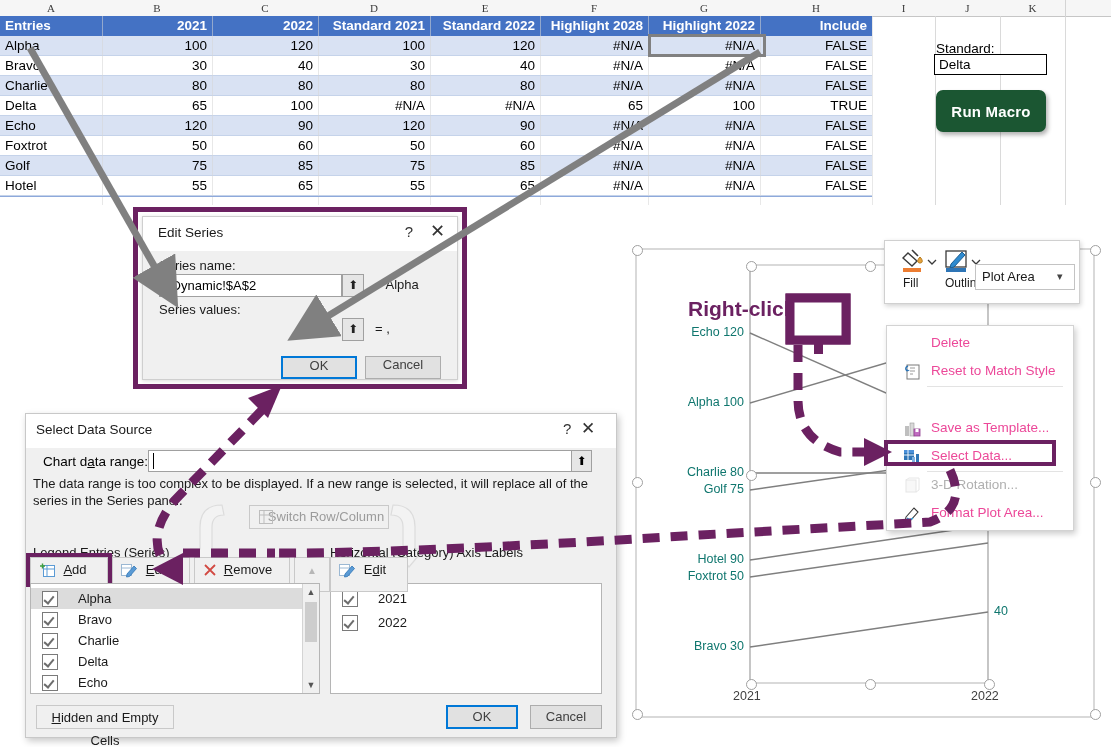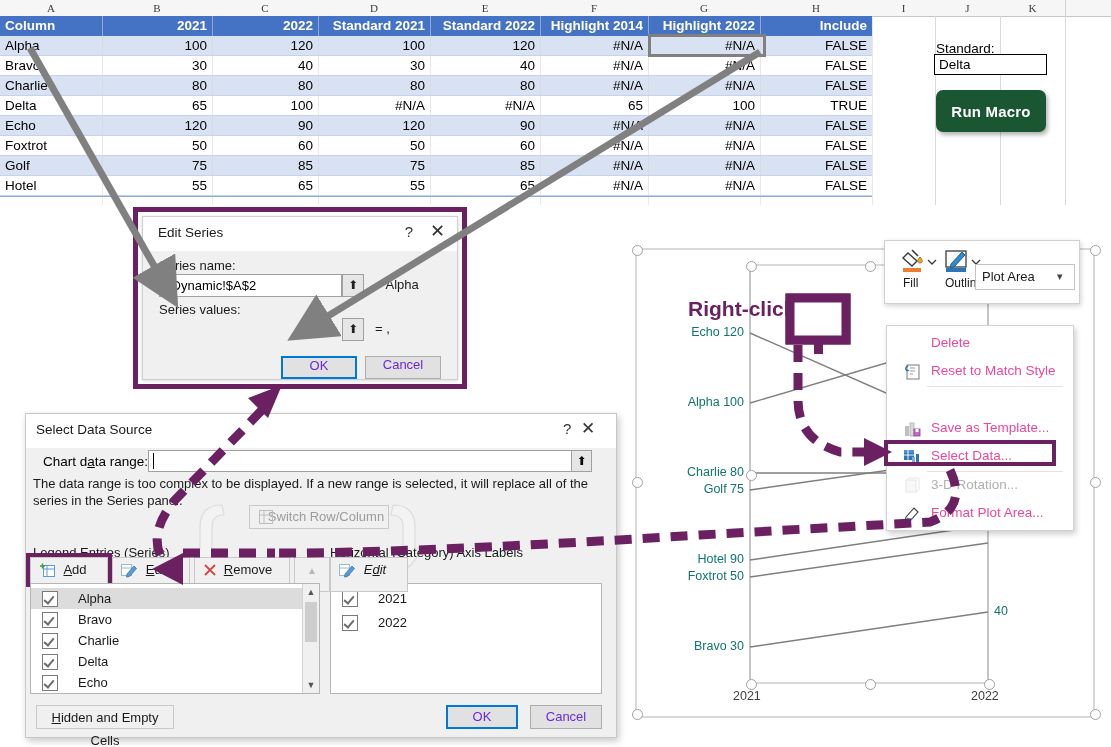--- a/index.html
+++ b/index.html
@@ -54,21 +54,21 @@
   .dlg-help{position:absolute;right:44px;top:6px;font-size:15px;color:#333;cursor:pointer;}
   .dlg-close{position:absolute;right:12px;top:4px;font-size:18px;color:#333;cursor:pointer;
      font-family:"DejaVu Sans",sans-serif;line-height:20px;}
   .fld-label{position:absolute;font-size:13px;color:#1a1a1a;}
   .fld-box{position:absolute;height:23px;background:#fff;border:1px solid #a0a0a0;
      box-sizing:border-box;font-size:13px;line-height:21px;padding-left:4px;color:#000;}
   .rng-btn{position:absolute;width:22px;height:23px;background:#e6e6e6;border:1px solid #a0a0a0;
      box-sizing:border-box;text-align:center;line-height:21px;font-size:12px;color:#222;cursor:pointer;}
   .eq-txt{position:absolute;font-size:13px;color:#1a1a1a;}
   .btn{position:absolute;height:23px;background:#e1e1e1;border:1px solid #adadad;
-     box-sizing:border-box;text-align:center;font-size:13px;color:#6d28d9;cursor:pointer;
+     box-sizing:border-box;text-align:center;font-size:13px;color:#404040;cursor:pointer;
      font-family:"Liberation Sans",sans-serif;}
   .btn.primary{border:2px solid #0078d7;background:#e1e1e1;}
 
   
   #sds{position:absolute;left:25px;top:413px;width:590px;height:323px;
      background:#f0f0f0;border:1px solid #c8c8c8;box-shadow:2px 3px 7px rgba(0,0,0,.22);}
   #sds .hd{position:absolute;left:0;top:0;right:0;height:34px;background:#fff;}
   #sds .hd .t{position:absolute;left:10px;top:8px;font-size:13.5px;color:#1a1a1a;}
   #cdr-label{position:absolute;left:43px;top:454px;font-size:13.5px;}
   #cdr-box{position:absolute;left:148px;top:450px;width:444px;height:22px;background:#fff;
@@ -142,26 +142,26 @@
       <div class="colhead" style="left: 430px; width: 110px;">E</div>
       <div class="colhead" style="left: 540px; width: 108px;">F</div>
       <div class="colhead" style="left: 648px; width: 112px;">G</div>
       <div class="colhead" style="left: 760px; width: 112px;">H</div>
       <div class="colhead" style="left: 872px; width: 63px;">I</div>
       <div class="colhead" style="left: 935px; width: 65px;">J</div>
       <div class="colhead" style="left: 1000px; width: 65px;">K</div>
     </div>
   <div id="sheetbody">
       <div class="rowband hdrband" style="top: 16px;"></div>
-      <div class="cell hdrcell txt" style="left: 0px; width: 102px; top: 16px;">Column</div>
+      <div class="cell hdrcell txt" style="left: 0px; width: 102px; top: 16px;">Entries</div>
       <div class="cell hdrcell num" style="left: 102px; width: 110px; top: 16px;">2021</div>
       <div class="cell hdrcell num" style="left: 212px; width: 106px; top: 16px;">2022</div>
       <div class="cell hdrcell num" style="left: 318px; width: 112px; top: 16px;">Standard 2021</div>
       <div class="cell hdrcell num" style="left: 430px; width: 110px; top: 16px;">Standard 2022</div>
-      <div class="cell hdrcell num" style="left: 540px; width: 108px; top: 16px;">Highlight 2014</div>
+      <div class="cell hdrcell num" style="left: 540px; width: 108px; top: 16px;">Highlight 2028</div>
       <div class="cell hdrcell num" style="left: 648px; width: 112px; top: 16px;">Highlight 2022</div>
       <div class="cell hdrcell num" style="left: 760px; width: 112px; top: 16px;">Include</div>
       <div class="rowband band-b" style="top: 36px;"></div>
       <div class="cell txt" style="left: 0px; width: 102px; top: 36px;">Alpha</div>
       <div class="cell num" style="left: 102px; width: 110px; top: 36px;">100</div>
       <div class="cell num" style="left: 212px; width: 106px; top: 36px;">120</div>
       <div class="cell num" style="left: 318px; width: 112px; top: 36px;">100</div>
       <div class="cell num" style="left: 430px; width: 110px; top: 36px;">120</div>
       <div class="cell num" style="left: 540px; width: 108px; top: 36px;">#N/A</div>
       <div class="cell num" style="left: 648px; width: 112px; top: 36px;">#N/A</div>
@@ -470,21 +470,21 @@
 <div id="add-hl"></div>
 
 <div class="sbtn" style="left:334px;top:557px;width:0;height:0;border:none;"></div>
 
 <div class="sbtn" style="left:330px;top:557px;width:78px;z-index:4;">
   <svg style="position:absolute;left:8px;top:4px;" width="16" height="16" viewBox="0 0 16 16">
     <rect x="0.5" y="2.5" width="10" height="11" fill="#fff" stroke="#9bb8d3"></rect>
     <line x1="0.5" y1="6" x2="10.5" y2="6" stroke="#9bb8d3"></line>
     <path d="M6 12 L13 4 l2.5 2.5 L8.5 14.5 L5.5 15 Z" fill="#5b9bd5" stroke="#2e75b6" stroke-width=".8"></path>
   </svg>
-  <span style="margin-left:12px;font-style:italic;">E<span class="ul">d</span>it</span>
+  <span style="margin-left:12px;">E<span class="ul">d</span>it</span>
 </div>
 
 <div class="listbox" id="series-list" style="left:30px;top:583px;width:290px;height:111px;">
   <div id="vscroll">
     <div class="sarrow" style="top:0;">▲</div>
     <div id="vthumb"></div>
     <div class="sarrow" style="bottom:0;">▼</div>
   </div>
 <div class="li sel" style="top: 4px; right: 17px;">
       <span class="cb"></span>

